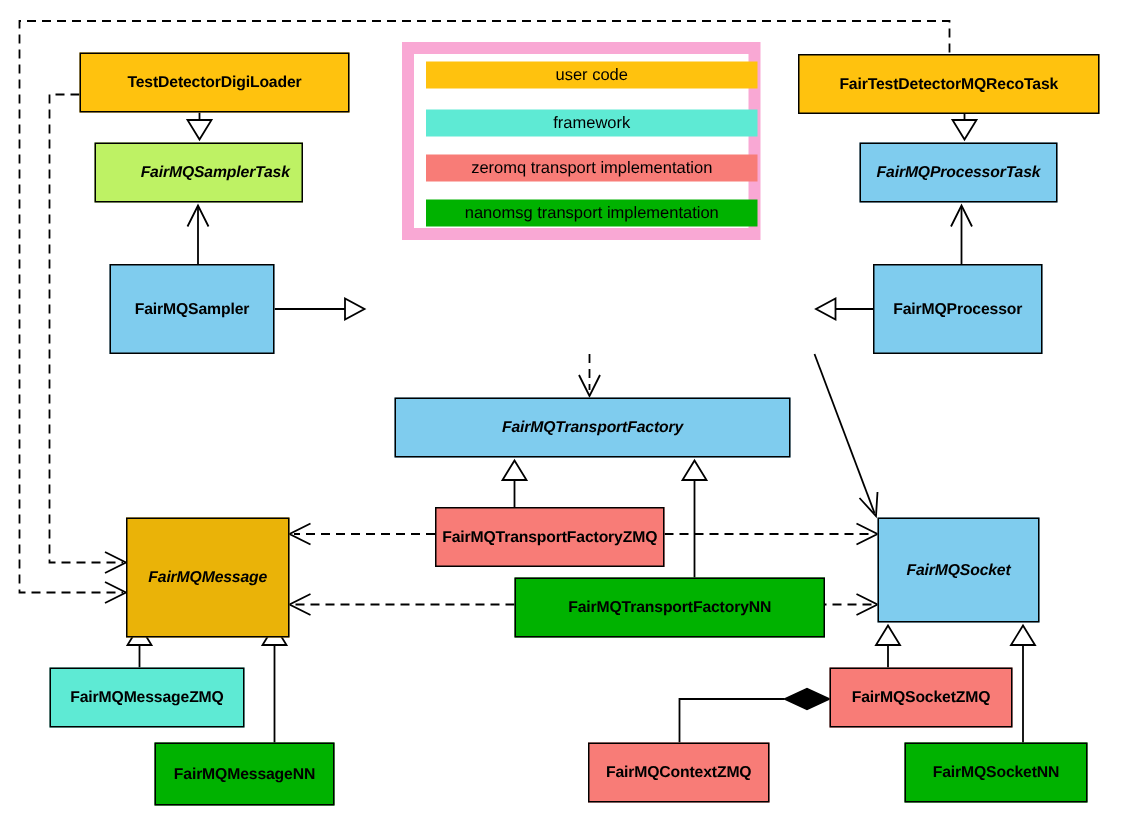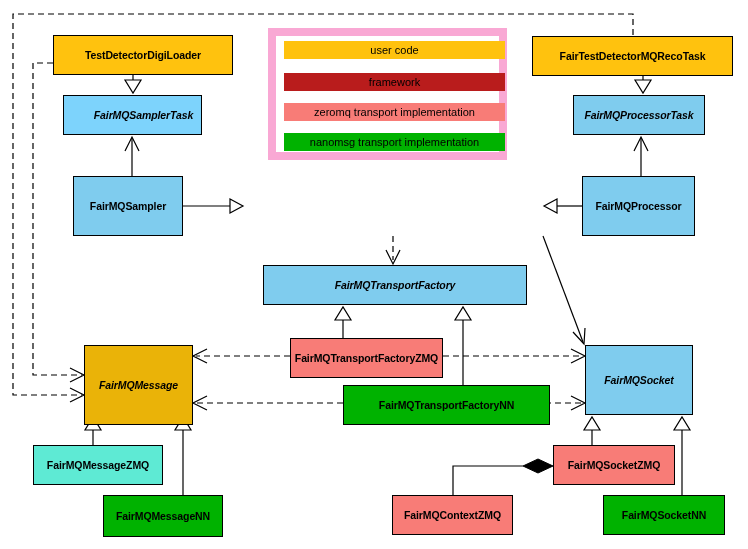--- a/index.html
+++ b/index.html
@@ -127,30 +127,30 @@
     </g>
 
     <g>
       <polyline points="523,466 453,466 453,495"></polyline>
       <polygon class="diamond" points="553,466 538,459 523,466 538,473"></polygon>
     </g>
   </svg>
 
   <div class="legend-frame" style="left:268px; top:28px; width:239px; height:132px;">
     <div class="legend-bar" style="left: 8px; top: 5px; width: 221px; height: 18px; background-color: rgb(255, 194, 14);">user code</div>
-    <div class="legend-bar" style="left: 8px; top: 37px; width: 221px; height: 18px; background-color: #b91c1c;">framework</div>
+    <div class="legend-bar" style="left: 8px; top: 37px; width: 221px; height: 18px; background-color: #5eead4;">framework</div>
     <div class="legend-bar" style="left: 8px; top: 67px; width: 221px; height: 18px; background-color: rgb(248, 124, 119);">zeromq transport implementation</div>
     <div class="legend-bar" style="left: 8px; top: 97px; width: 221px; height: 18px; background-color: rgb(0, 178, 0);">nanomsg transport implementation</div>
   </div>
 
   <div class="node" style="left: 53px; top: 35px; width: 180px; height: 40px; background-color: rgb(255, 194, 14);">TestDetectorDigiLoader</div>
 
   <div class="node" style="left: 532px; top: 36px; width: 201px; height: 40px; background-color: rgb(255, 194, 14);">FairTestDetectorMQRecoTask</div>
 
-  <div class="node abstract" style="left: 63px; top: 95px; width: 139px; height: 40px; background-color: #7dd3fc; padding-left: 22px;">FairMQSamplerTask</div>
+  <div class="node abstract" style="left: 63px; top: 95px; width: 139px; height: 40px; background-color: #bef264; padding-left: 22px;">FairMQSamplerTask</div>
 
   <div class="node abstract" style="left: 573px; top: 95px; width: 132px; height: 40px; background-color: rgb(127, 204, 238);">FairMQProcessorTask</div>
 
   <div class="node" style="left: 73px; top: 176px; width: 110px; height: 60px; background-color: rgb(127, 204, 238);">FairMQSampler</div>
 
 
   <div class="node" style="left: 582px; top: 176px; width: 113px; height: 60px; background-color: rgb(127, 204, 238);">FairMQProcessor</div>
 
   <div class="node abstract" style="left: 263px; top: 265px; width: 264px; height: 40px; background-color: rgb(127, 204, 238);">FairMQTransportFactory</div>
 

